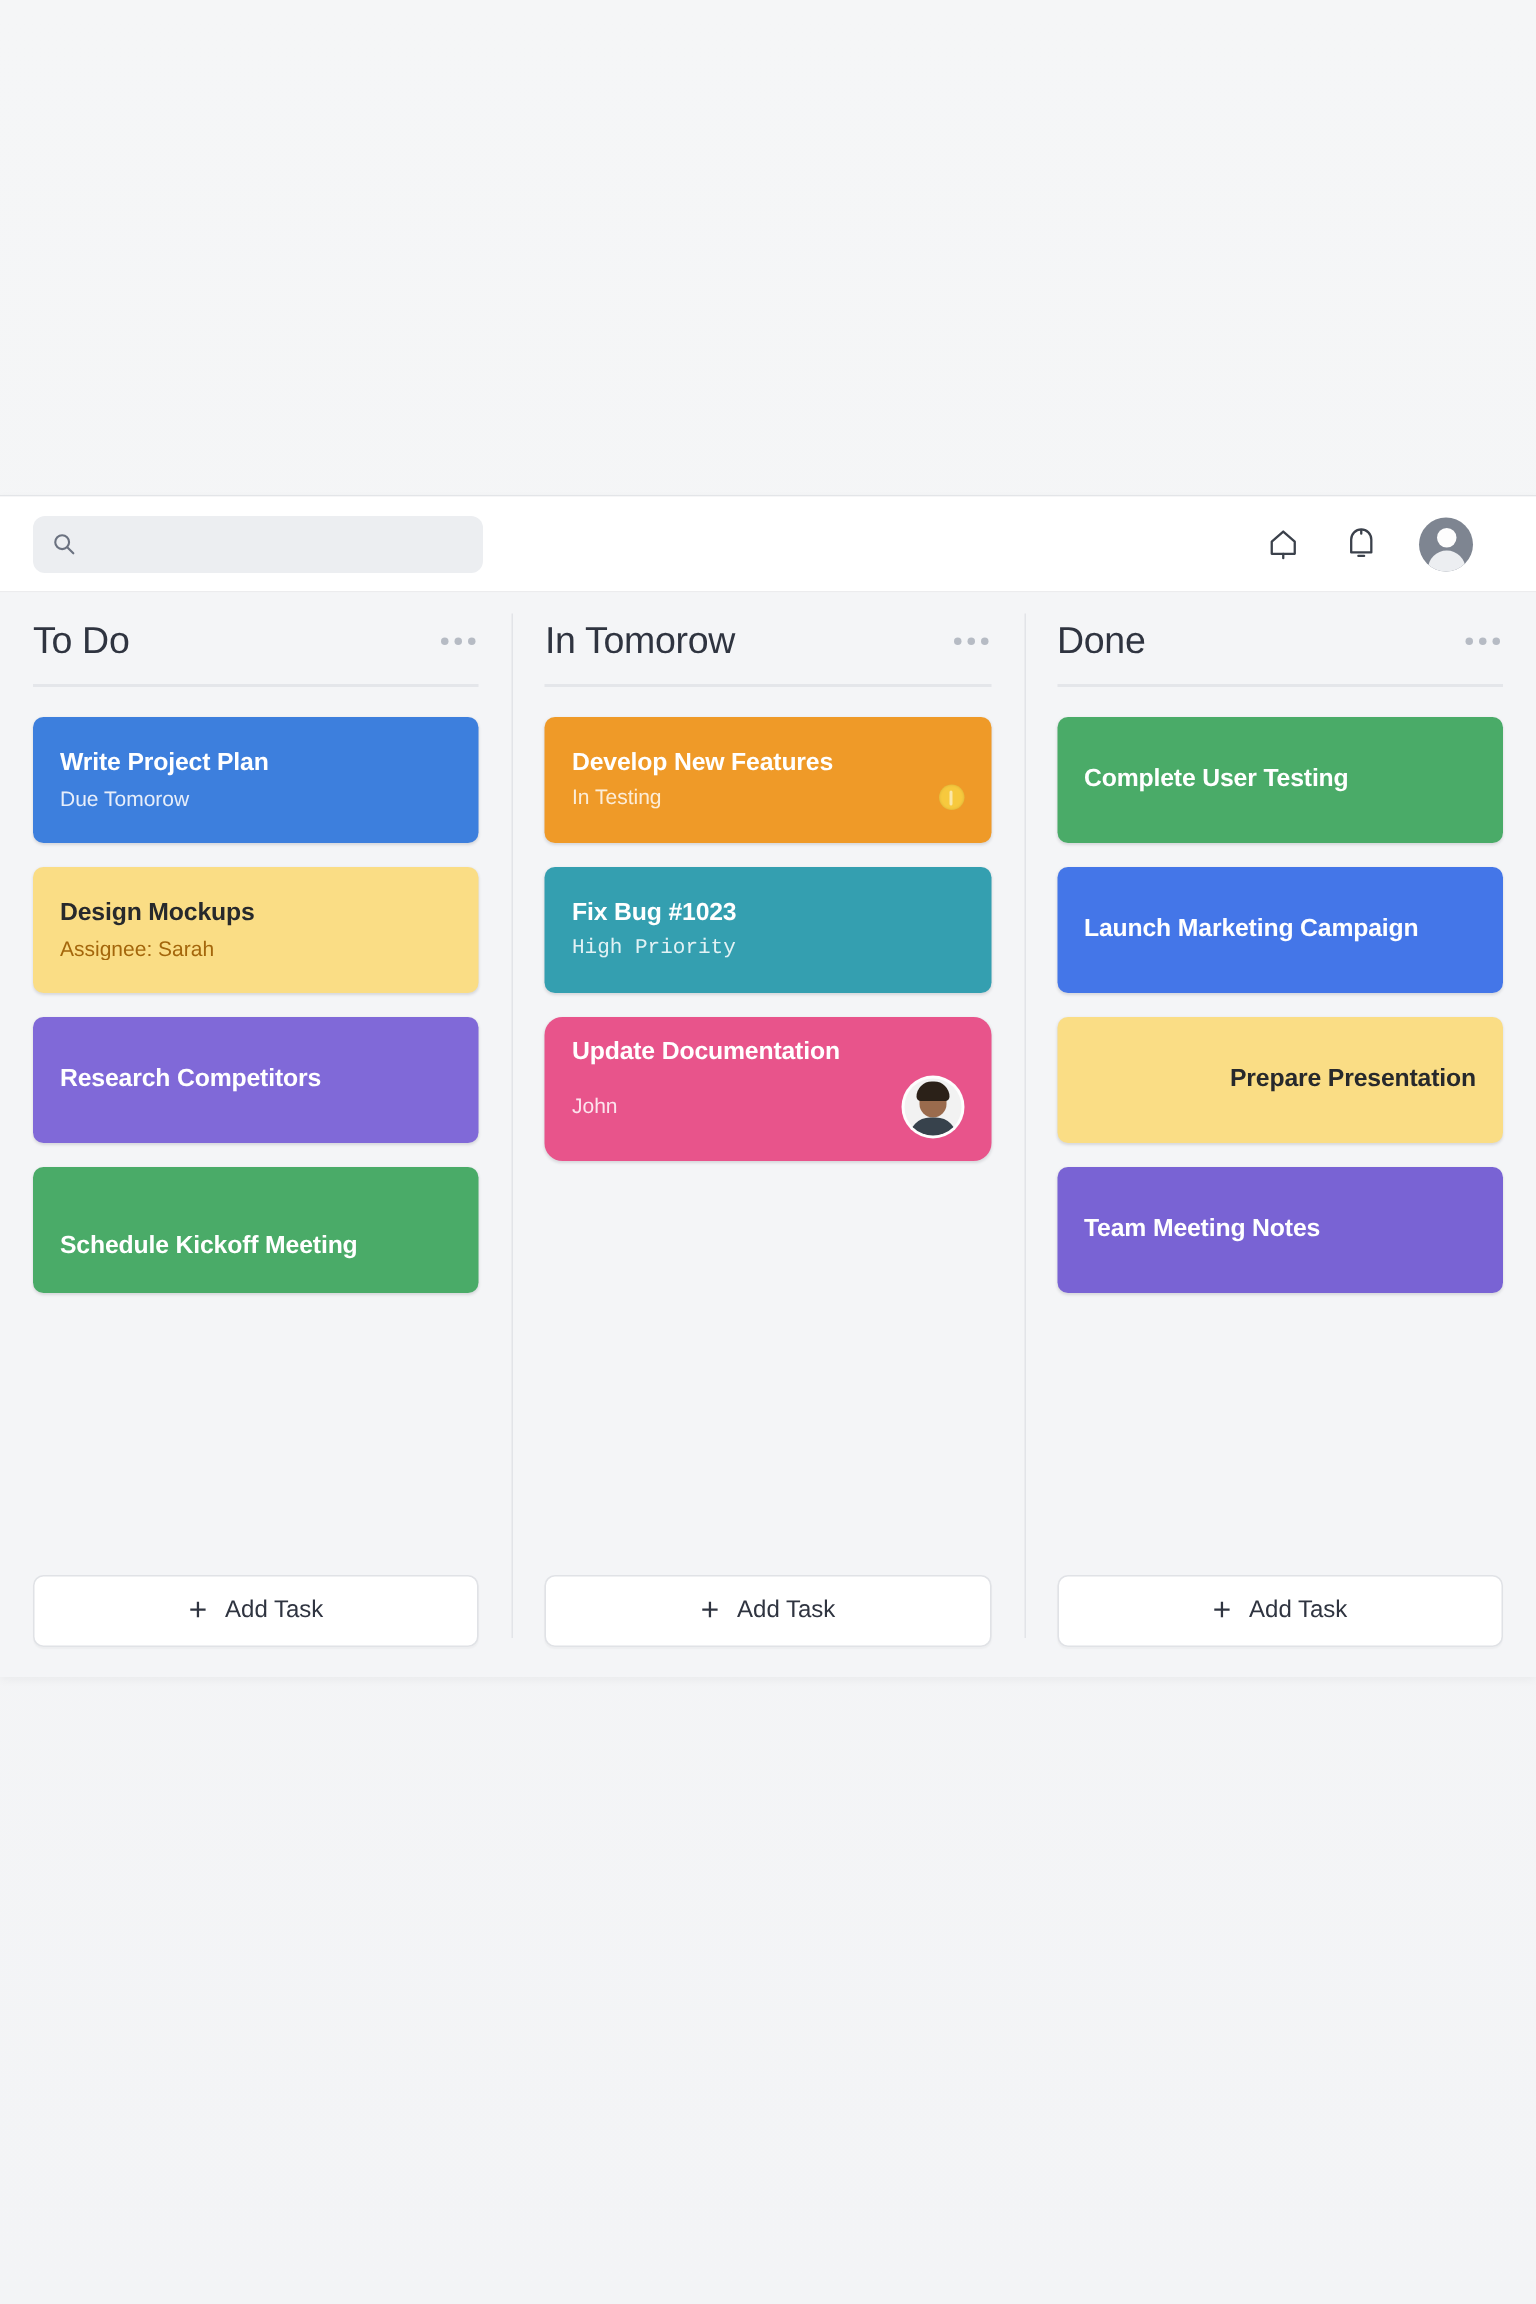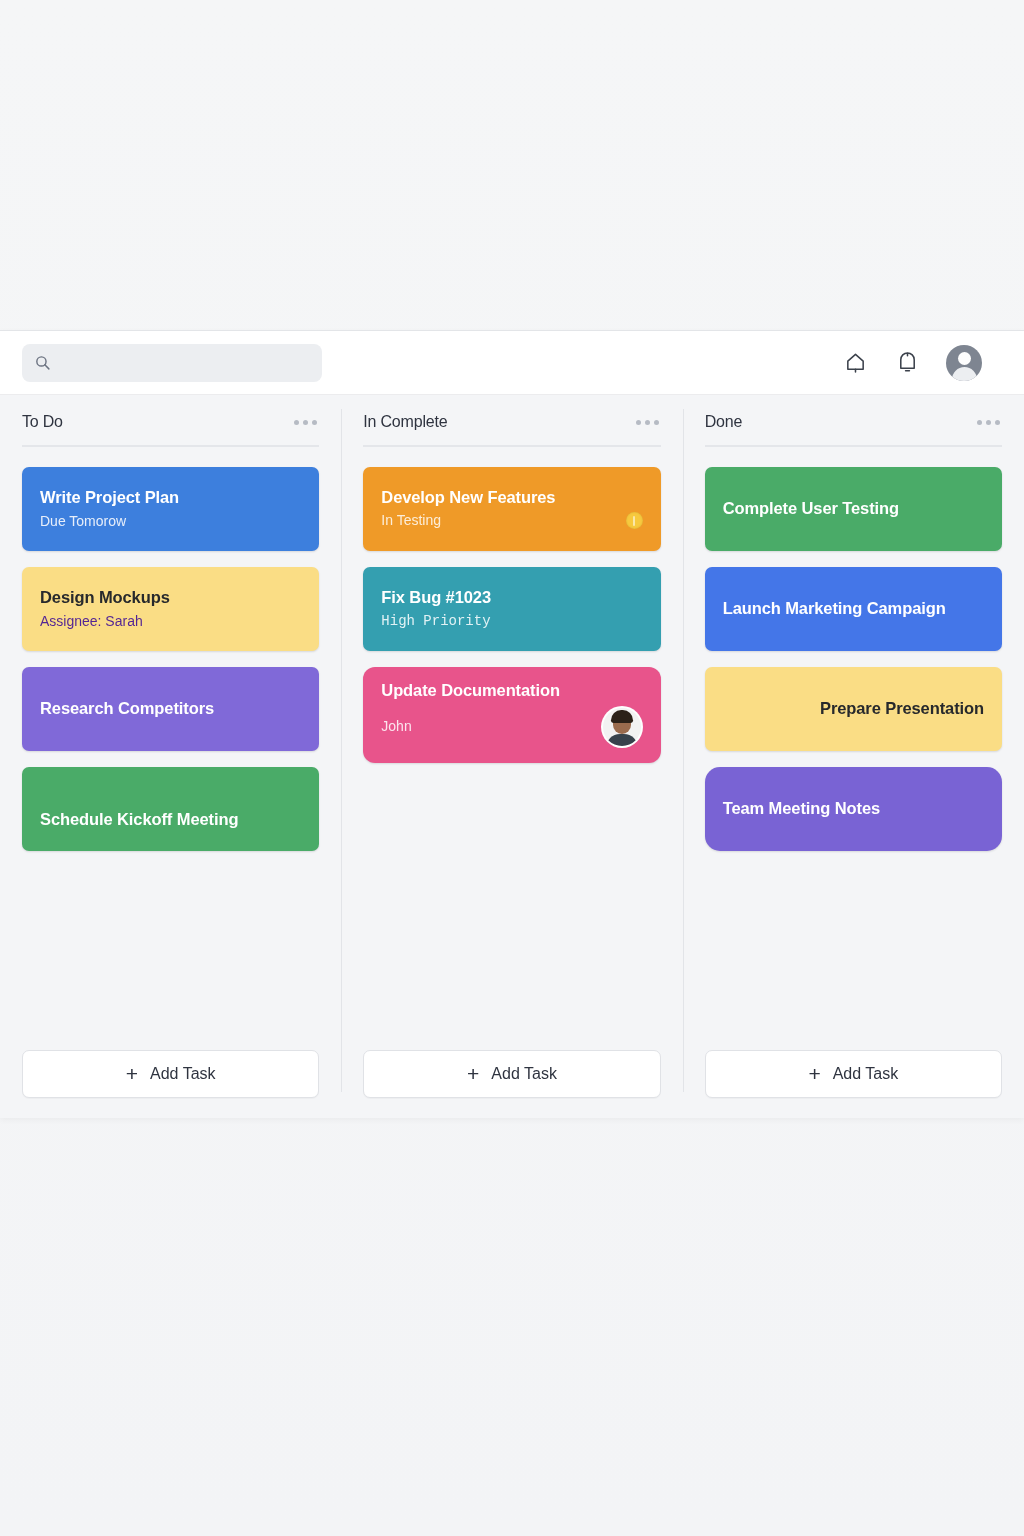--- a/index.html
+++ b/index.html
@@ -133,21 +133,21 @@
 
   .col-header {
     display: flex;
     align-items: center;
     justify-content: space-between;
     padding-bottom: 14px;
     border-bottom: 2px solid #e4e6ea;
     margin-bottom: 20px;
   }
   .col-title {
-    font-size: 16px;
+    font-size: 25px;
     font-weight: 400;
     color: #2f3440;
     letter-spacing: -0.2px;
   }
   .col-menu {
     display: flex;
     gap: 4px;
     align-items: center;
     cursor: pointer;
     padding: 6px 2px;
@@ -321,39 +321,39 @@
           <div class="card-list">
             <div class="card" style="background: rgb(61, 127, 221);">
               <div class="card-title" style="color: rgb(255, 255, 255);">Write Project Plan</div>
               <div class="card-row">
                 <div class="card-sub" style="color: rgb(238, 243, 252);">Due Tomorow</div>
               </div>
             </div>
             <div class="card" style="background: rgb(250, 221, 133);">
               <div class="card-title" style="color: rgb(39, 41, 44);">Design Mockups</div>
               <div class="card-row">
-                <div class="card-sub" style="color: #4c1d95; text-align: center;">Assignee: Sarah</div>
+                <div class="card-sub" style="color: #a16207; text-align: center;">Assignee: Sarah</div>
               </div>
             </div>
             <div class="card" style="background: rgb(128, 105, 216);">
               <div class="card-title" style="color: rgb(255, 255, 255);">Research Competitors</div>
             </div>
             <div class="card" style="background: rgb(74, 171, 104);">
               <div class="card-title" style="color: rgb(255, 255, 255); margin-top: 22px;">Schedule Kickoff Meeting</div>
             </div>
           </div>
           <div class="col-spacer"></div>
           <div class="add-task">
             <span class="add-plus">+</span>
             <span>Add Task</span>
           </div>
         </div>
         <div class="column">
           <div class="col-header">
-            <div class="col-title">In Complete</div>
+            <div class="col-title">In Tomorow</div>
             <div class="col-menu">
               <i></i>
               <i></i>
               <i></i>
             </div>
           </div>
           <div class="card-list">
             <div class="card" style="background: rgb(239, 154, 40);">
               <div class="card-title" style="color: rgb(255, 255, 255);">Develop New Features</div>
               <div class="card-row">
@@ -397,21 +397,21 @@
           <div class="card-list">
             <div class="card" style="background: rgb(74, 171, 104);">
               <div class="card-title" style="color: rgb(255, 255, 255);">Complete User Testing</div>
             </div>
             <div class="card" style="background: rgb(68, 118, 232);">
               <div class="card-title" style="color: rgb(255, 255, 255);">Launch Marketing Campaign</div>
             </div>
             <div class="card" style="background: rgb(250, 221, 133); align-items: flex-end;">
               <div class="card-title" style="color: rgb(39, 41, 44);">Prepare Presentation</div>
             </div>
-            <div class="card" style="background: rgb(121, 99, 212); border-radius: 15px;">
+            <div class="card" style="background: rgb(121, 99, 212);">
               <div class="card-title" style="color: rgb(255, 255, 255);">Team Meeting Notes</div>
             </div>
           </div>
           <div class="col-spacer"></div>
           <div class="add-task">
             <span class="add-plus">+</span>
             <span>Add Task</span>
           </div>
         </div>
       </div>

